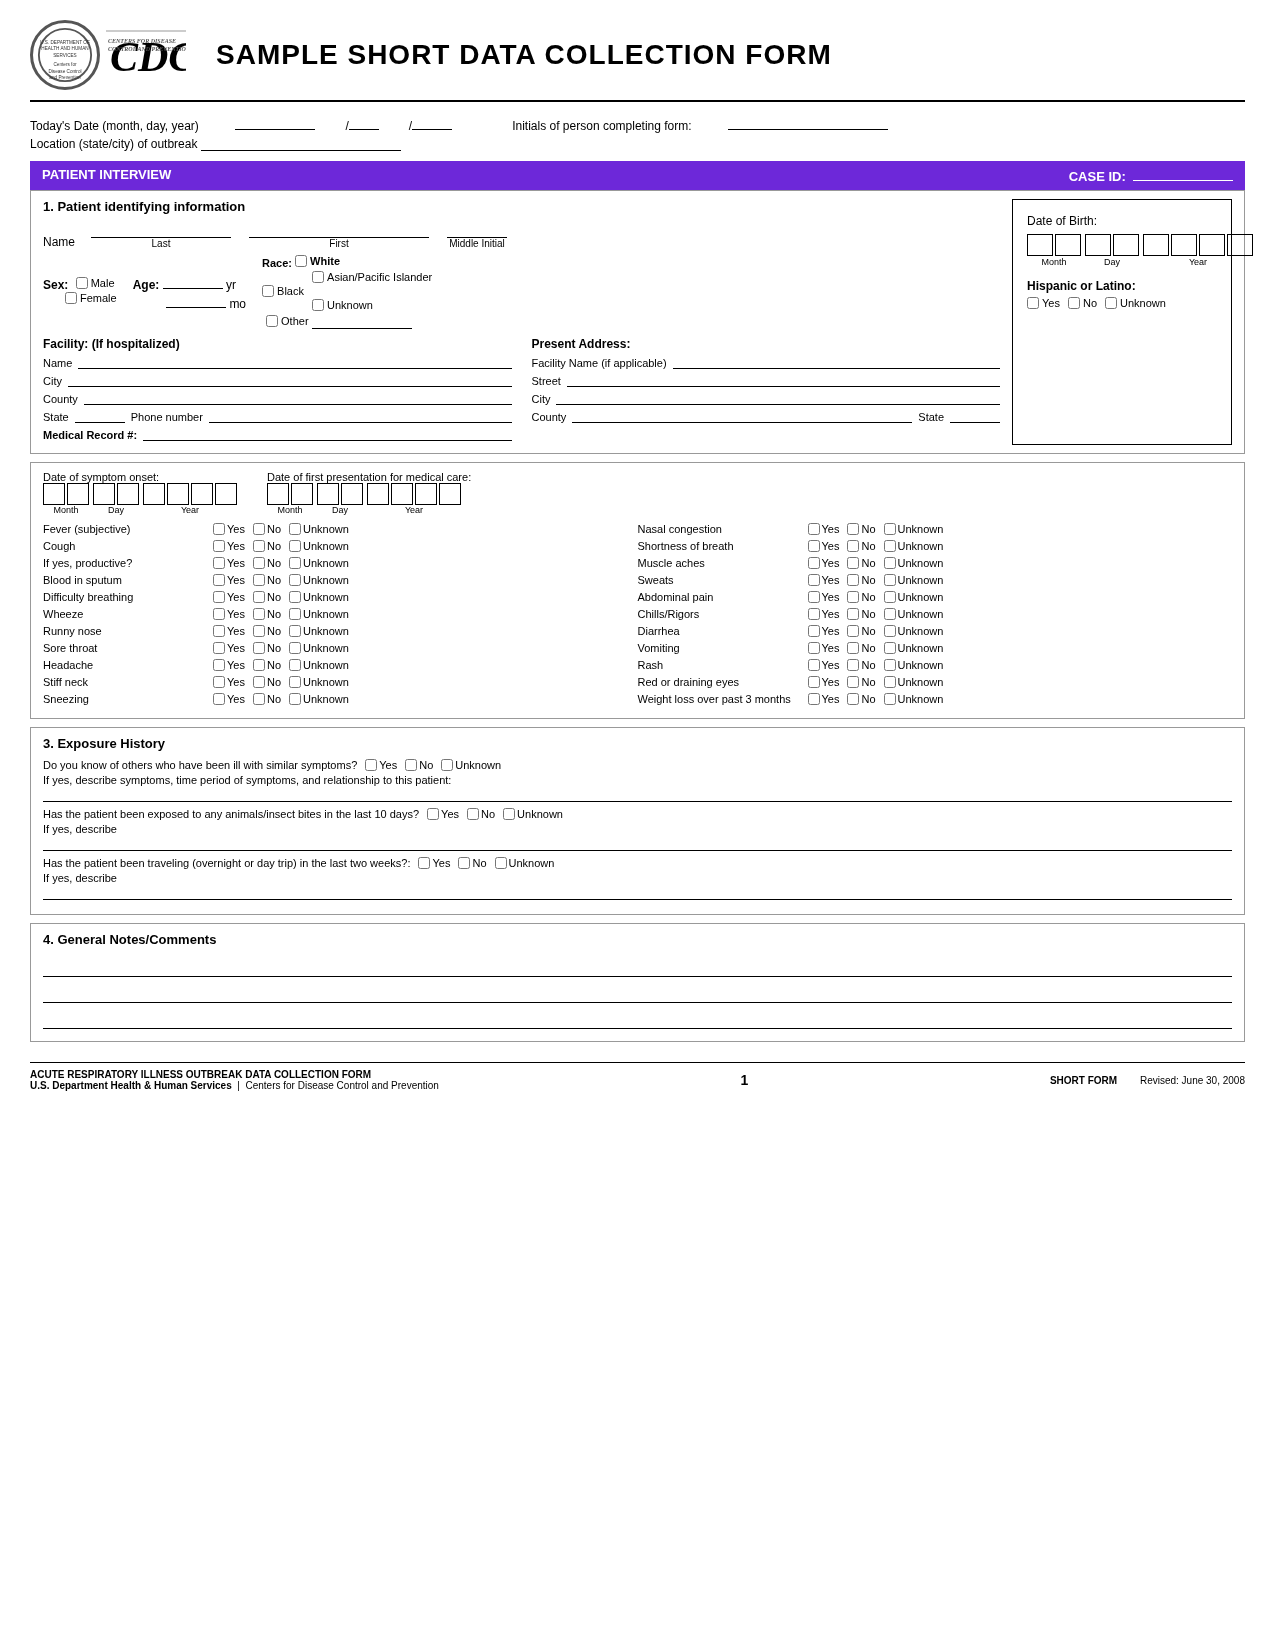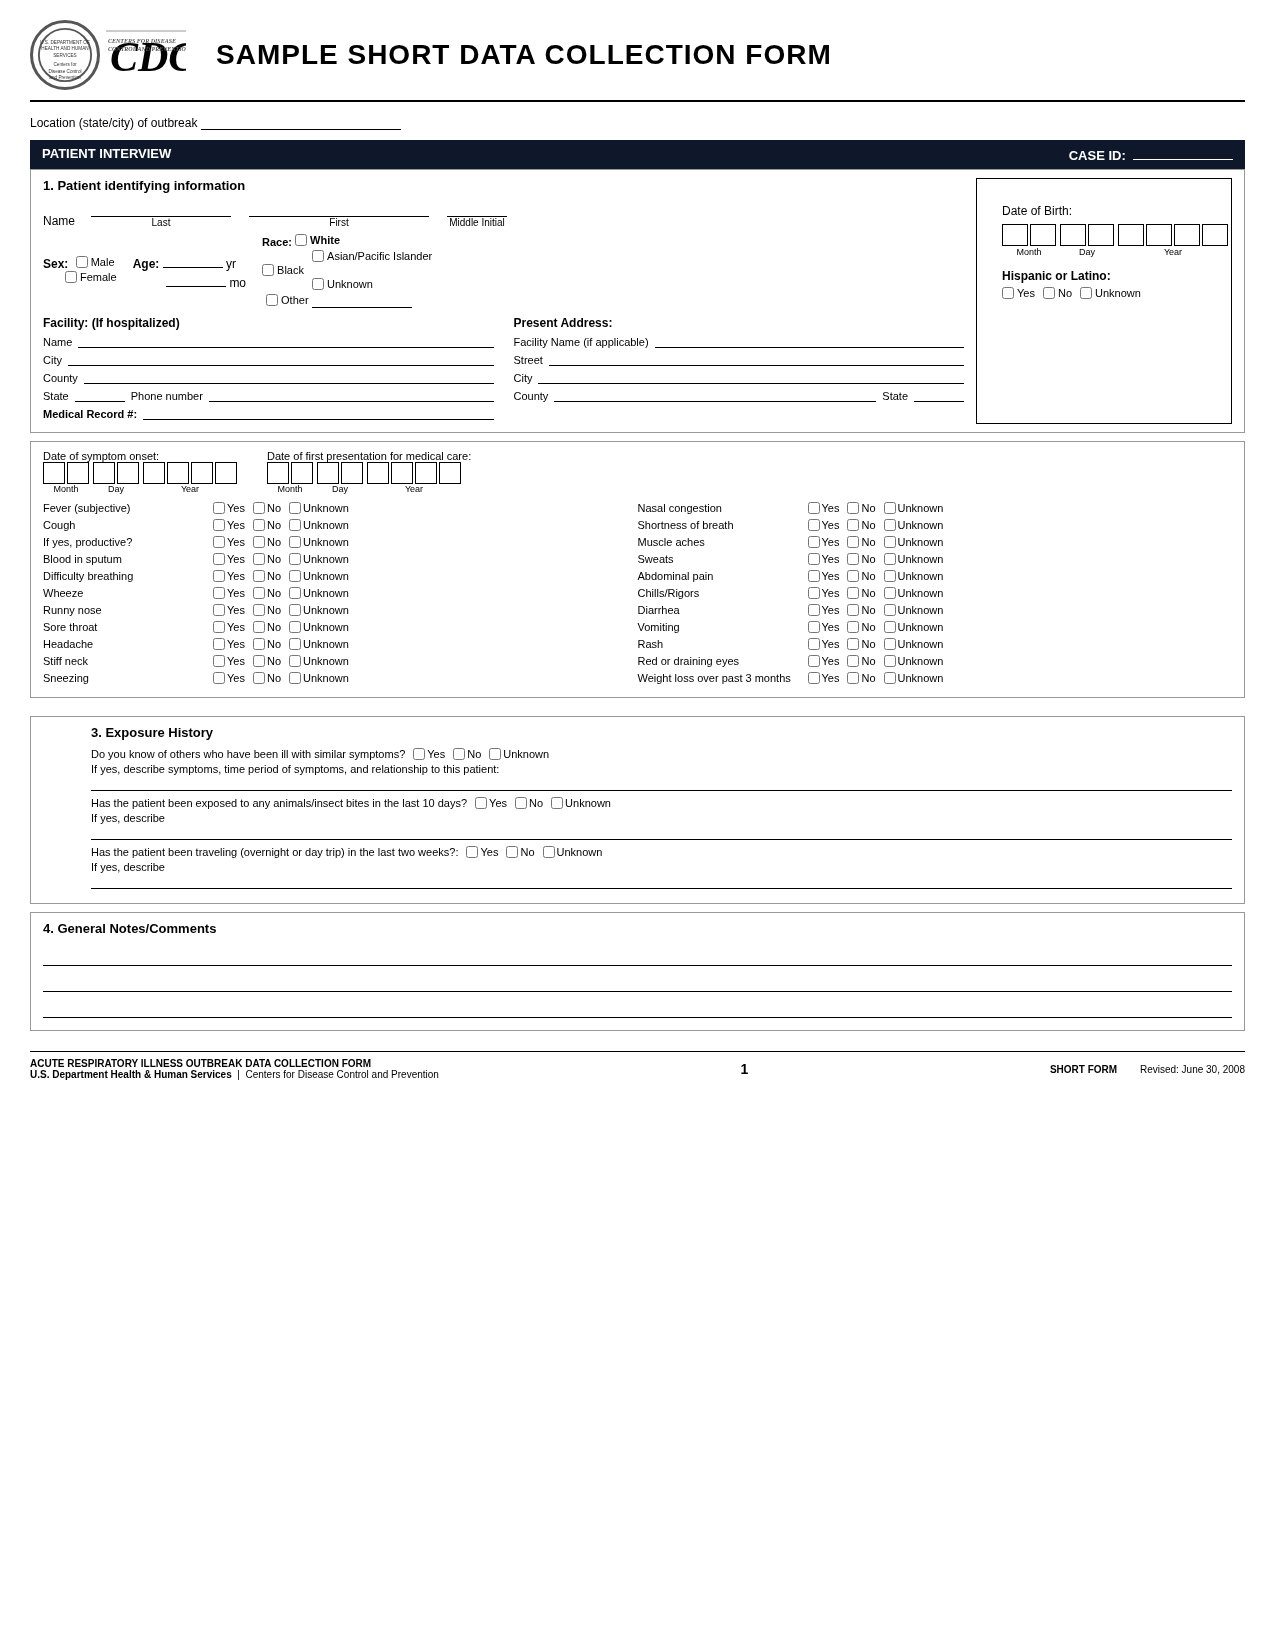--- a/index.html
+++ b/index.html
@@ -290,21 +290,21 @@
     .race-block label {
       font-weight: bold;
       font-size: 11px;
     }
     .section-wrapper {
       border: 1px solid #999;
       margin-bottom: 0;
     }
 
     .top-section-bar {
-      background-color: #0f172a;
+      background-color: #6d28d9;
       color: #fff;
       font-weight: bold;
       display: flex;
       justify-content: space-between;
       padding: 6px 12px;
       font-size: 13px;
     }
     .form-body {
       padding: 8px 12px;
     }
@@ -333,20 +333,30 @@
         <text x="2" y="30" font-size="6" fill="#555">CONTROL AND PREVENTION</text>
       </svg>
     </div>
   </div>
   <div class="header-title">
     <h1>SAMPLE SHORT DATA COLLECTION FORM</h1>
   </div>
 </div>
 
 <div class="top-fields">
+  <div class="top-fields-row1">
+    <span>
+      <span>Today's Date (month, day, year)</span>
+      &nbsp;<span class="field-line"></span>/<span class="field-line" style="min-width:30px"></span>/<span class="field-line" style="min-width:40px"></span>
+    </span>
+    <span>
+      <span>Initials of person completing form:</span>
+      &nbsp;<span class="field-line-long"></span>
+    </span>
+  </div>
   <div class="top-fields-row2">
     <span>Location (state/city) of outbreak</span>
     &nbsp;<span class="field-line-long" style="min-width:200px"></span>
   </div>
 </div>
 
 <div class="top-section-bar">
   <span>PATIENT INTERVIEW</span>
   <span>
     <span>CASE ID:</span>
@@ -468,21 +478,21 @@
             <div class="address-line">
               <span>County</span>
               <span class="addr-field"></span>
               <span>State</span>
               <span class="addr-field" style="max-width:50px"></span>
             </div>
           </div>
         </div>
       </div>
 
-      <div style="width:256px;border:1px solid #000;padding:25px;">
+      <div style="width:220px;border:1px solid #000;padding:14px;">
         <div style="font-size:12px;margin-bottom:6px;">Date of Birth:</div>
         <div style="display:flex;gap:4px;margin-bottom:2px;">
 
           <div class="dob-group">
             <div class="dob-group-boxes">
               <div class="dob-box"></div>
               <div class="dob-box"></div>
             </div>
             <div class="dob-group-label">Month</div>
           </div>
@@ -769,21 +779,21 @@
             <span class="ync-item"><input type="checkbox" style=""> Yes</span>
             <span class="ync-item"><input type="checkbox" style=""> No</span>
             <span class="ync-item"><input type="checkbox" style=""> Unknown</span>
           </div>
         </div>
       </div>
     </div>
   </div>
 </div>
 
-<div class="section-wrapper" style="margin-top:18px;padding-left:48px;">
+<div class="section-wrapper" style="margin-top:8px;">
   <div class="form-body">
     <div class="section-title">3. Exposure History</div>
     <div class="exposure-section">
 
       <div class="exposure-row">
         <div class="exposure-q">
           <span>Do you know of others who have been ill with similar symptoms?</span>
           <span class="ync-item">
               <input type="checkbox" style=""> 
               <span>Yes</span>

